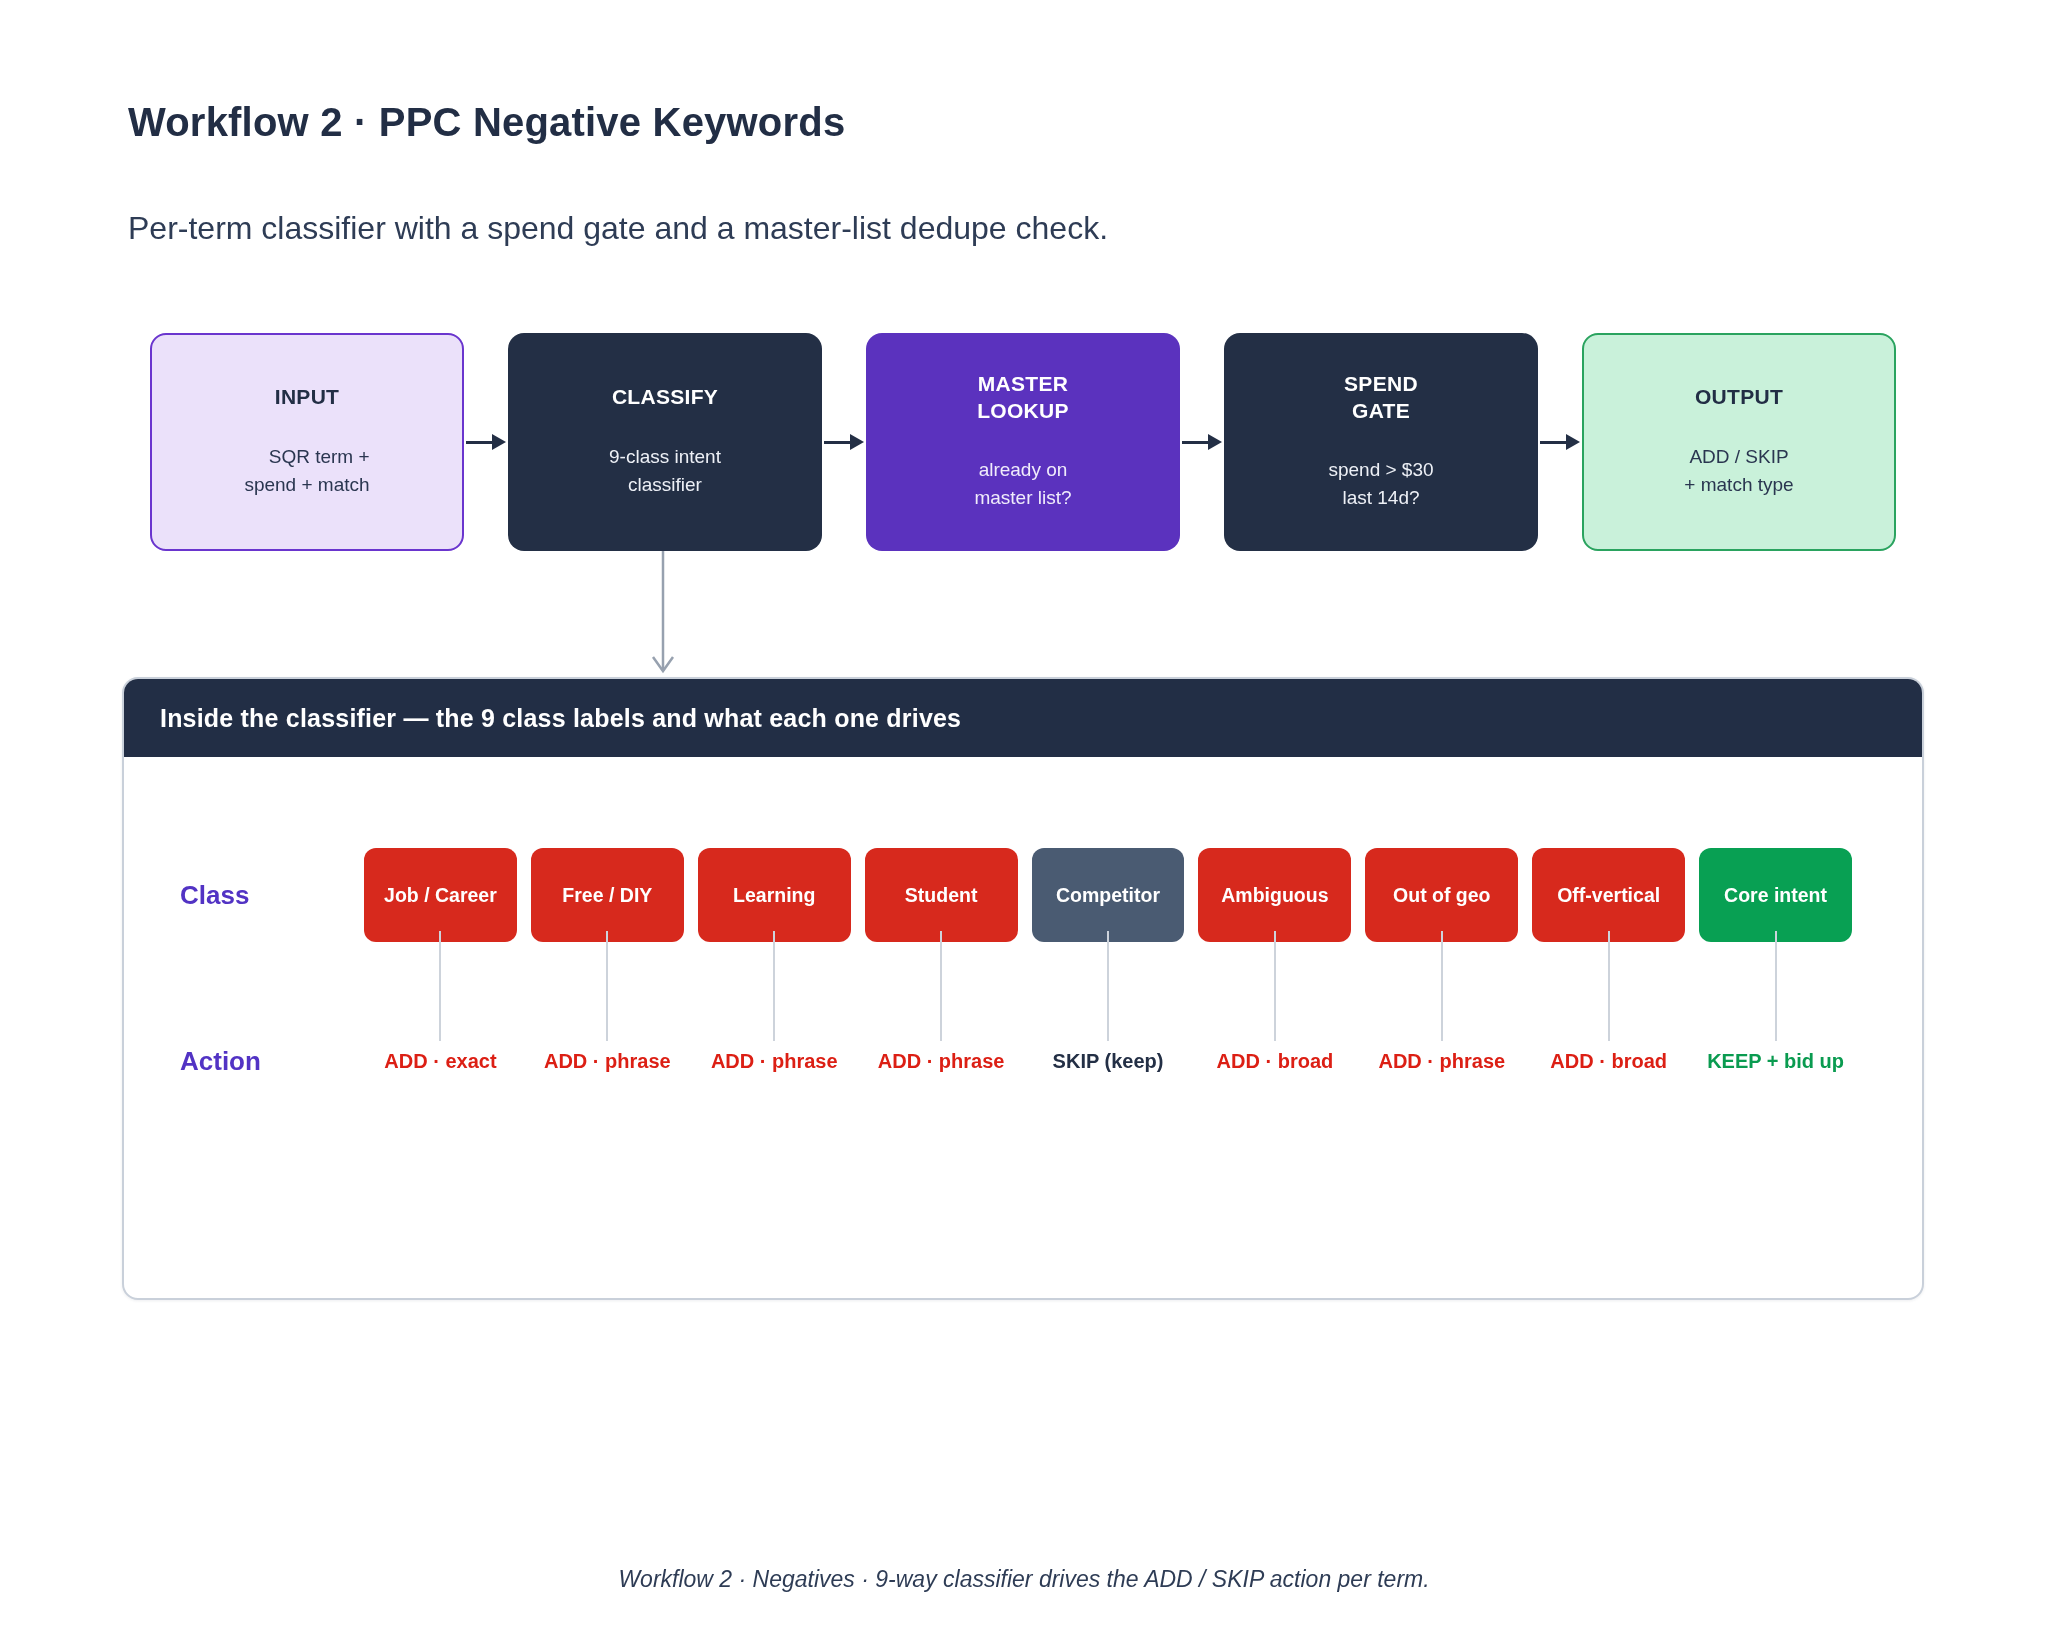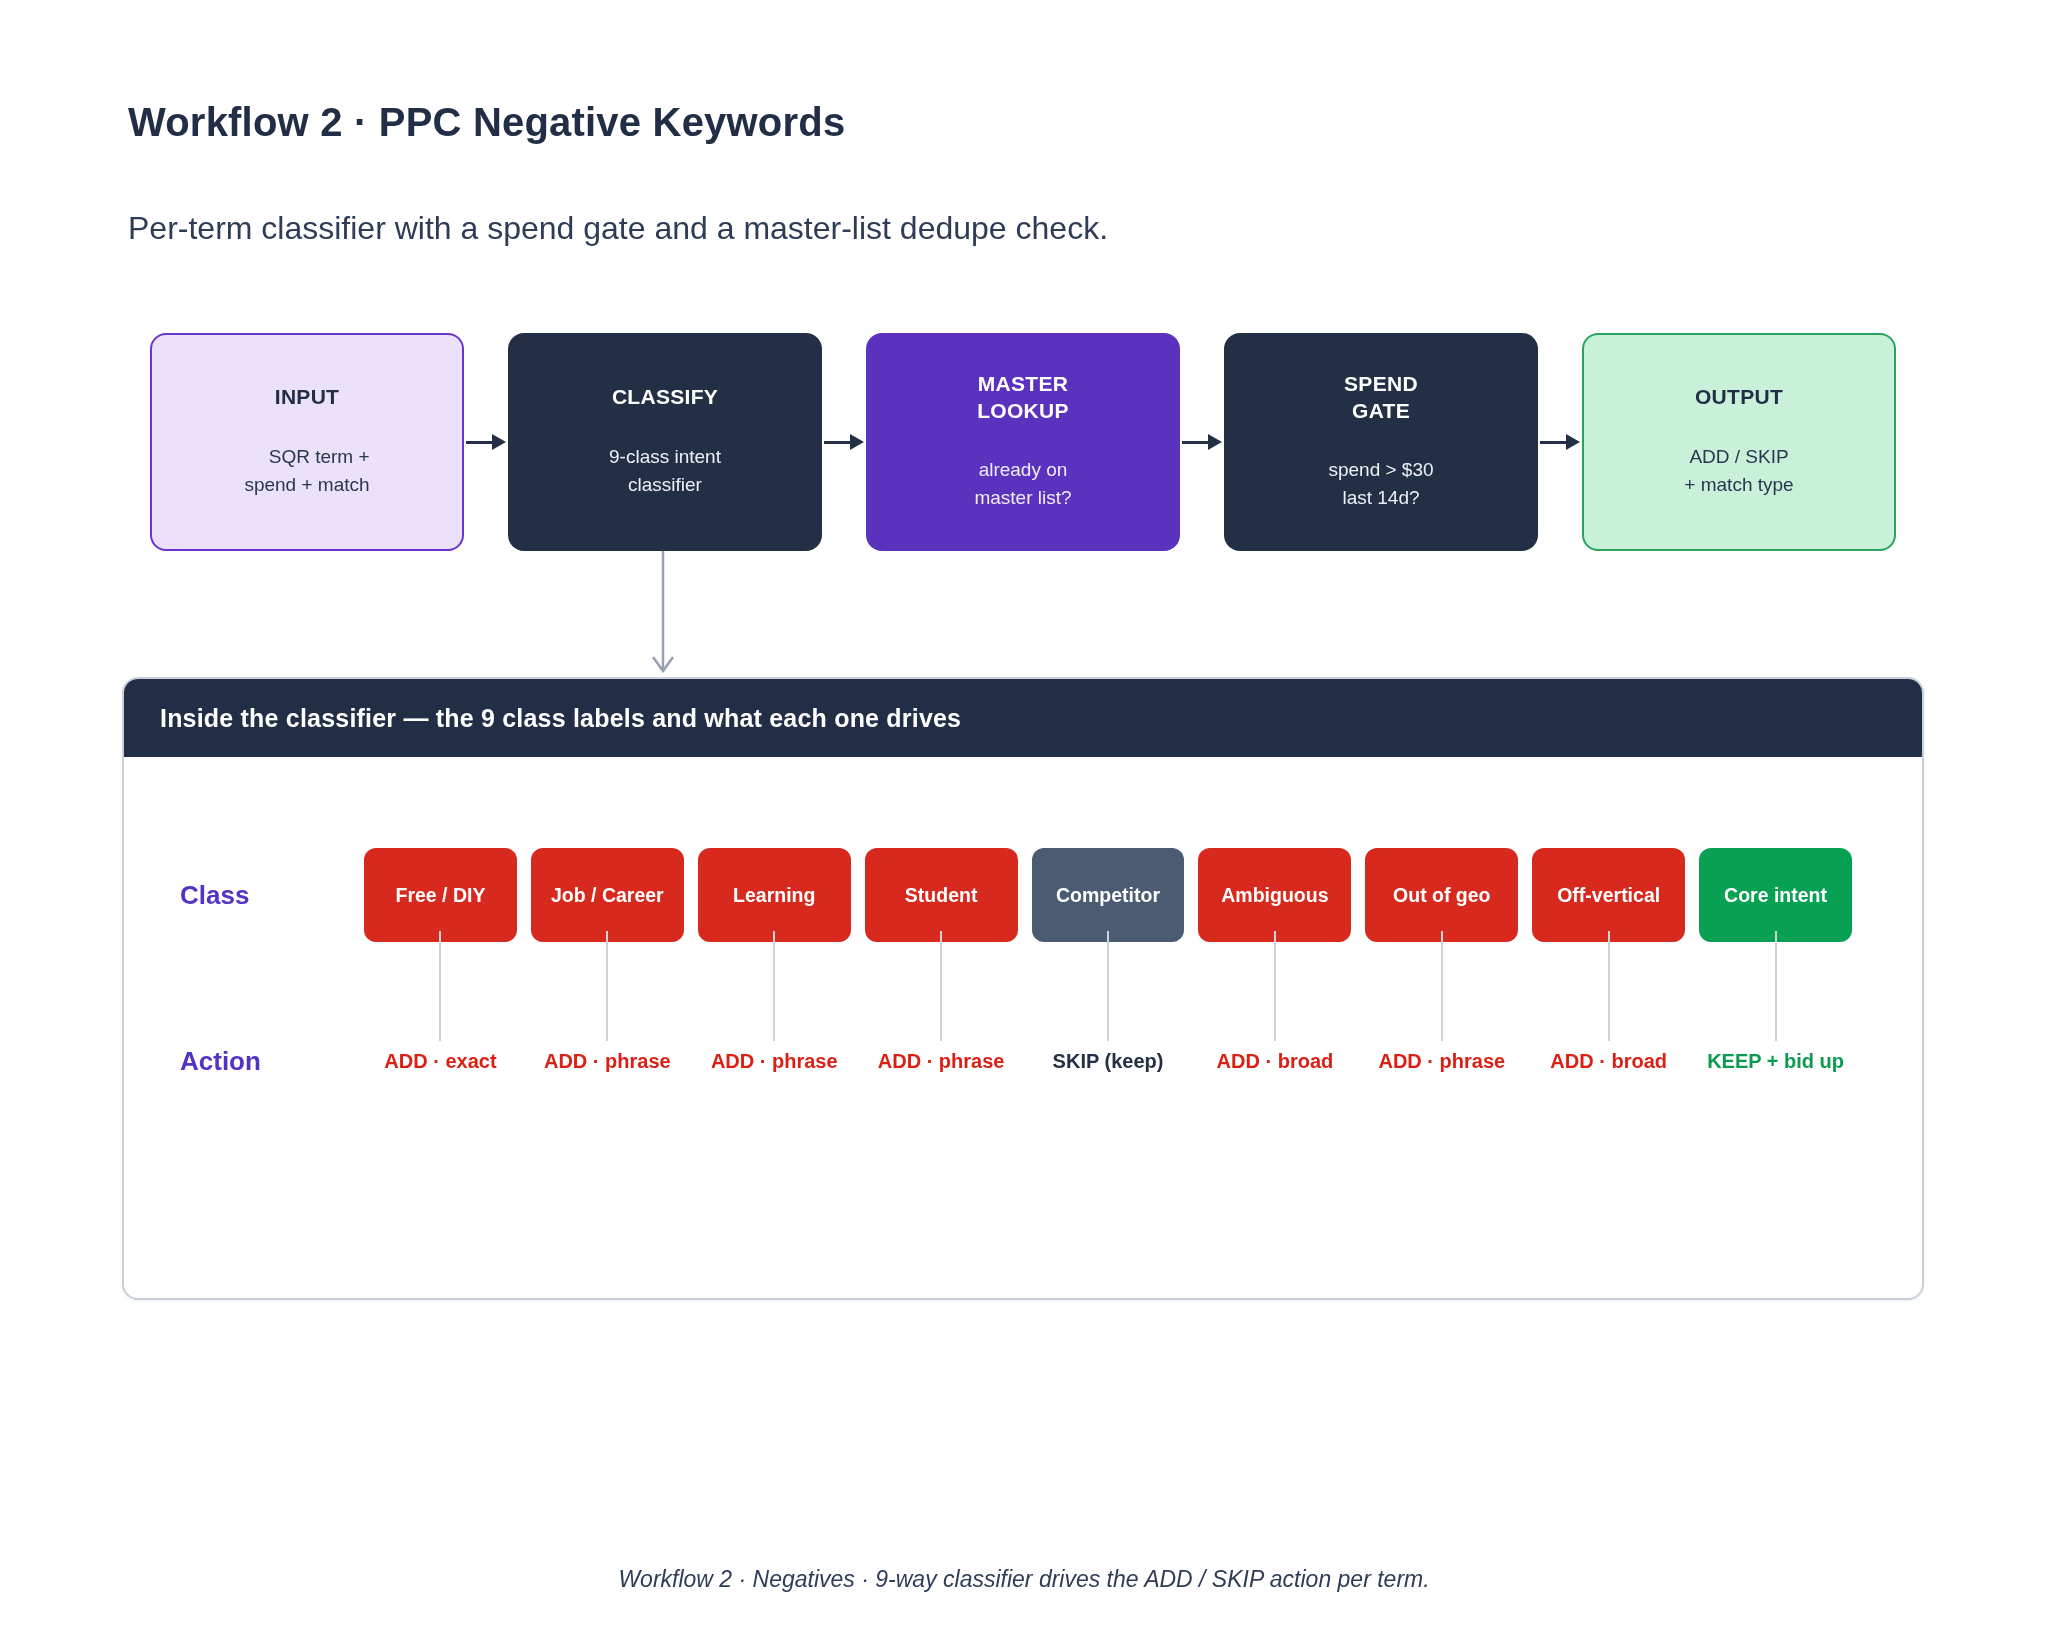--- a/index.html
+++ b/index.html
@@ -186,24 +186,24 @@
   <polyline points="8,106 18,120 28,106" fill="none" stroke="#97A1AF" stroke-width="2.5"></polyline>
 </svg>
 
 <div class="panel">
   <div class="panel-header">Inside the classifier — the 9 class labels and what each one drives</div>
 
   <div class="prow chips-row">
     <div class="rlabel">Class</div>
     <div class="cells">
       <div class="cell">
+          <div class="chip red">Job / Career</div>
+        </div>
+      <div class="cell">
           <div class="chip red">Free / DIY</div>
-        </div>
-      <div class="cell">
-          <div class="chip red">Job / Career</div>
         </div>
       <div class="cell">
           <div class="chip red">Learning</div>
         </div>
       <div class="cell">
           <div class="chip red">Student</div>
         </div>
       <div class="cell">
           <div class="chip slate">Competitor</div>
         </div>

